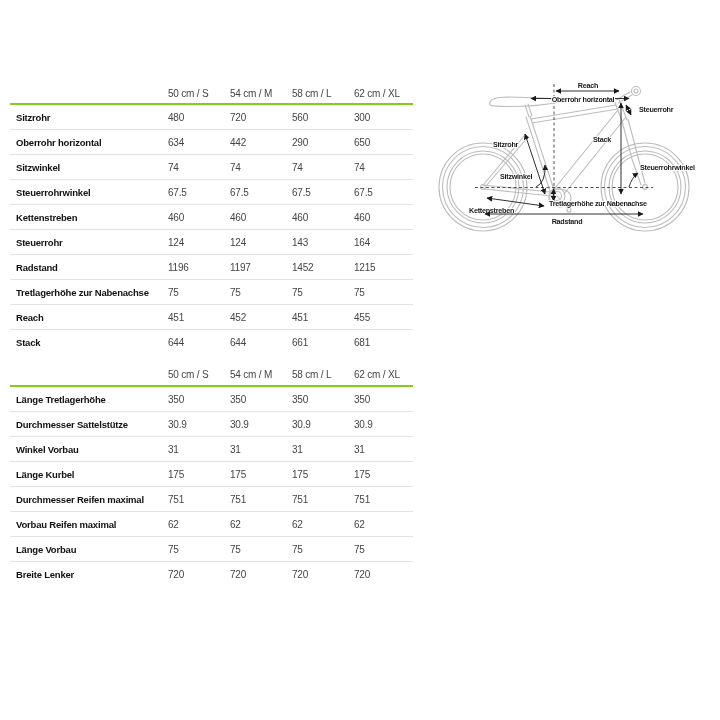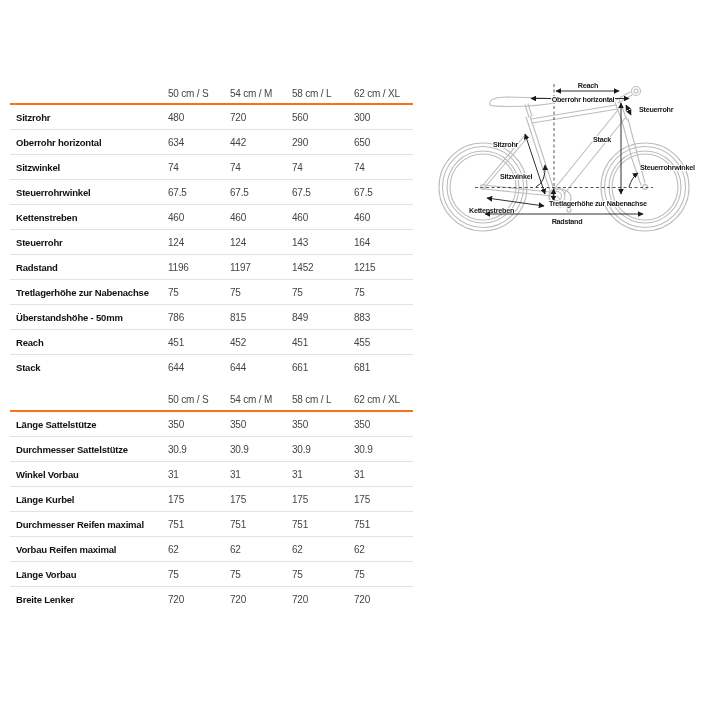--- a/index.html
+++ b/index.html
@@ -10,21 +10,21 @@
   .geo-table{
     position:absolute;left:10px;top:83px;width:403px;
   }
   .thead,.trow{
     display:grid;
     grid-template-columns:158px 62px 62px 62px 59px;
     align-items:center;
   }
   .thead{
     height:20px;
-    border-bottom:2px solid #f97316;
+    border-bottom:2px solid #84cc16;
   }
   .thead.second{
     height:26px;
     align-items:end;
     padding-bottom:5px;
   }
   .trow{
     height:24px;
     border-bottom:1px solid #e2e2e2;
   }
@@ -118,27 +118,20 @@
   </div>
 
   <div class="trow">
     <div class="cell lbl">Tretlagerhöhe zur Nabenachse</div>
     <div class="cell val">75</div>
     <div class="cell val">75</div>
     <div class="cell val">75</div>
     <div class="cell val">75</div>
   </div>
 
-  <div class="trow">
-    <div class="cell lbl">Überstandshöhe - 50mm</div>
-    <div class="cell val">786</div>
-    <div class="cell val">815</div>
-    <div class="cell val">849</div>
-    <div class="cell val">883</div>
-  </div>
 
 
   <div class="trow">
     <div class="cell lbl">Reach</div>
     <div class="cell val">451</div>
     <div class="cell val">452</div>
     <div class="cell val">451</div>
     <div class="cell val">455</div>
   </div>
 
@@ -152,21 +145,21 @@
 
   <div class="thead second">
     <div class="cell lbl"></div>
     <div class="cell hcell">50 cm / S</div>
     <div class="cell hcell">54 cm / M</div>
     <div class="cell hcell">58 cm / L</div>
     <div class="cell hcell">62 cm / XL</div>
   </div>
 
   <div class="trow">
-    <div class="cell lbl">Länge Sattelstütze</div>
+    <div class="cell lbl">Länge Tretlagerhöhe</div>
     <div class="cell val">350</div>
     <div class="cell val">350</div>
     <div class="cell val">350</div>
     <div class="cell val">350</div>
   </div>
 
   <div class="trow">
     <div class="cell lbl">Durchmesser Sattelstütze</div>
     <div class="cell val">30.9</div>
     <div class="cell val">30.9</div>

